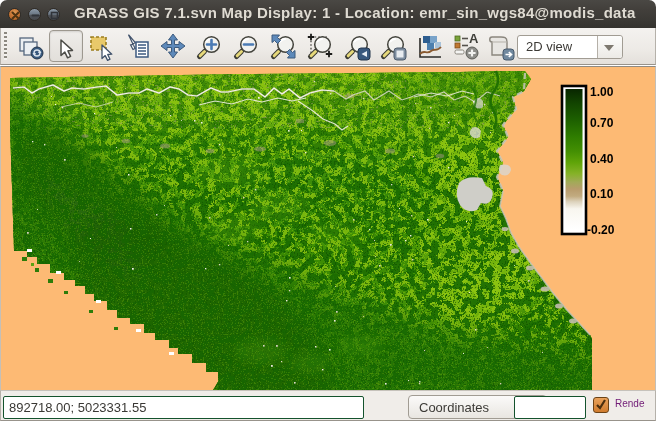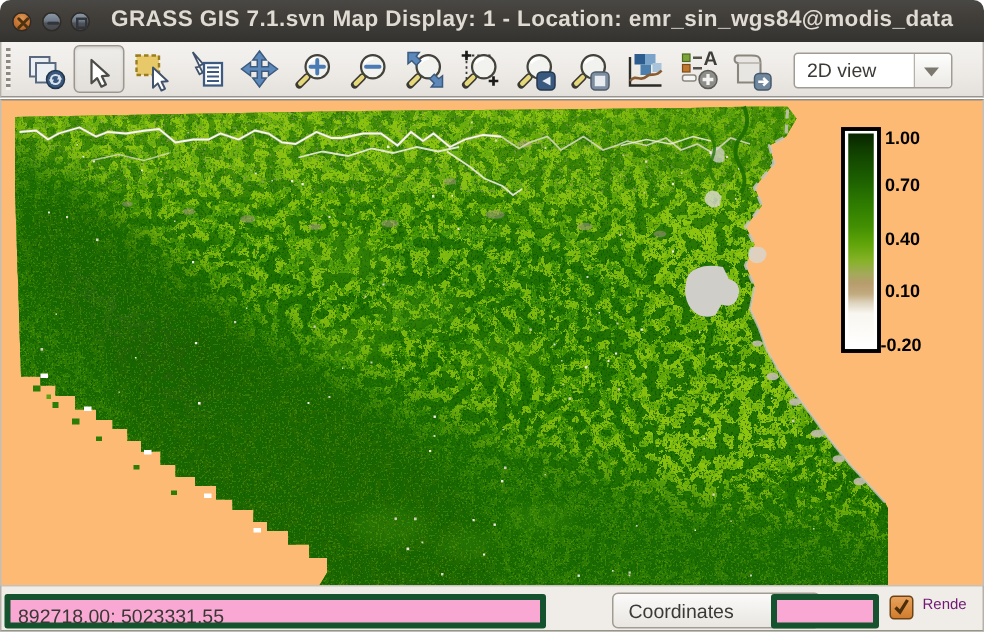--- a/index.html
+++ b/index.html
@@ -16,31 +16,31 @@
   #btn-max{left:47px;background:linear-gradient(#8b98a6 0%,#6e7a87 45%,#4e5156 60%,#46484c 100%);border:1px solid #2f2b26;}
   .wbtn svg{position:absolute;left:1px;top:1px;}
   
   #toolbar{position:absolute;left:0;top:28px;width:656px;height:37px;
     background:linear-gradient(#f4f2ef 0%,#edeae6 60%,#e4e0db 100%);
     border-left:1px solid #b5b1aa;border-right:1px solid #b5b1aa;border-bottom:1px solid #98938b;}
   #grip{position:absolute;left:3px;top:4px;width:3px;height:28px;
     background:repeating-linear-gradient(#8c8880 0 2px,#f4f2ef 2px 4px);}
   #activebtn{position:absolute;left:48px;top:2px;width:34px;height:32px;border:1px solid #9d988f;border-radius:4px;
     background:linear-gradient(#efedea,#e2dfda);box-shadow:inset 0 1px 2px rgba(0,0,0,0.12);}
-  #combo2d{position:absolute;left:528px;top:7px;width:106px;height:24px;border:1px solid #a19c93;border-radius:3px;background:#ffffff;}
+  #combo2d{position:absolute;left:516px;top:7px;width:106px;height:24px;border:1px solid #a19c93;border-radius:3px;background:#ffffff;}
   #combo2d .txt{position:absolute;left:8px;top:3px;font-size:13px;color:#3c3a36;}
   #combo2d .btn{position:absolute;right:0;top:0;width:25px;height:22px;border-left:1px solid #b5b0a8;border-radius:0 3px 3px 0;
     background:linear-gradient(#fdfdfc,#eceae6);}
   #combo2d .arr{position:absolute;right:8px;top:9px;width:0;height:0;border-left:5px solid transparent;border-right:5px solid transparent;border-top:6px solid #7d786f;}
   
   #canvas{position:absolute;left:0px;top:66px;width:656px;height:324px;background:#fdba74;border-top:1px solid #8f8a83;border-left:1px solid #c3bfb8;border-right:1px solid #c3bfb8;}
   
   #statusbar{position:absolute;left:0;top:390px;width:656px;height:31px;background:#f0ede9;
     border-left:1px solid #b5b1aa;border-right:1px solid #b5b1aa;border-bottom:1px solid #98938b;border-top:1px solid #c6c2bb;}
-  .sunken{position:absolute;top:5px;height:23px;background:#f9a8d4;border:4px solid #14532d;border-radius:2px;text-align:right;}
+  .sunken{position:absolute;top:5px;height:23px;background:#ffffff;border:1px solid #14532d;border-radius:2px;text-align:right;}
   #coordbox{left:2px;width:361px;}
   #coordbox span{position:absolute;left:5px;top:3px;font-size:13px;color:#3a3834;white-space:nowrap;}
   #combo-coord{position:absolute;left:368px;top:4px;width:139px;height:24px;border:1px solid #a19c93;border-radius:4px;
     background:linear-gradient(#fbfaf9,#e9e6e1);margin-left:39px;}
   #combo-coord span{position:absolute;left:10px;top:4px;font-size:13px;color:#3c3a36;}
   #combo-coord .spin{position:absolute;right:6px;top:2px;width:11px;height:18px;}
   #progbox{left:513px;width:72px;}
   #renderchk{position:absolute;left:592px;top:6px;width:16px;height:16px;border-radius:3px;
     background:linear-gradient(#e9a25b,#d07c2e);border:1px solid #6c4316;}
   #renderlbl{position:absolute;left:614px;top:7px;font-size:10px;color:#701a75;white-space:nowrap;}

